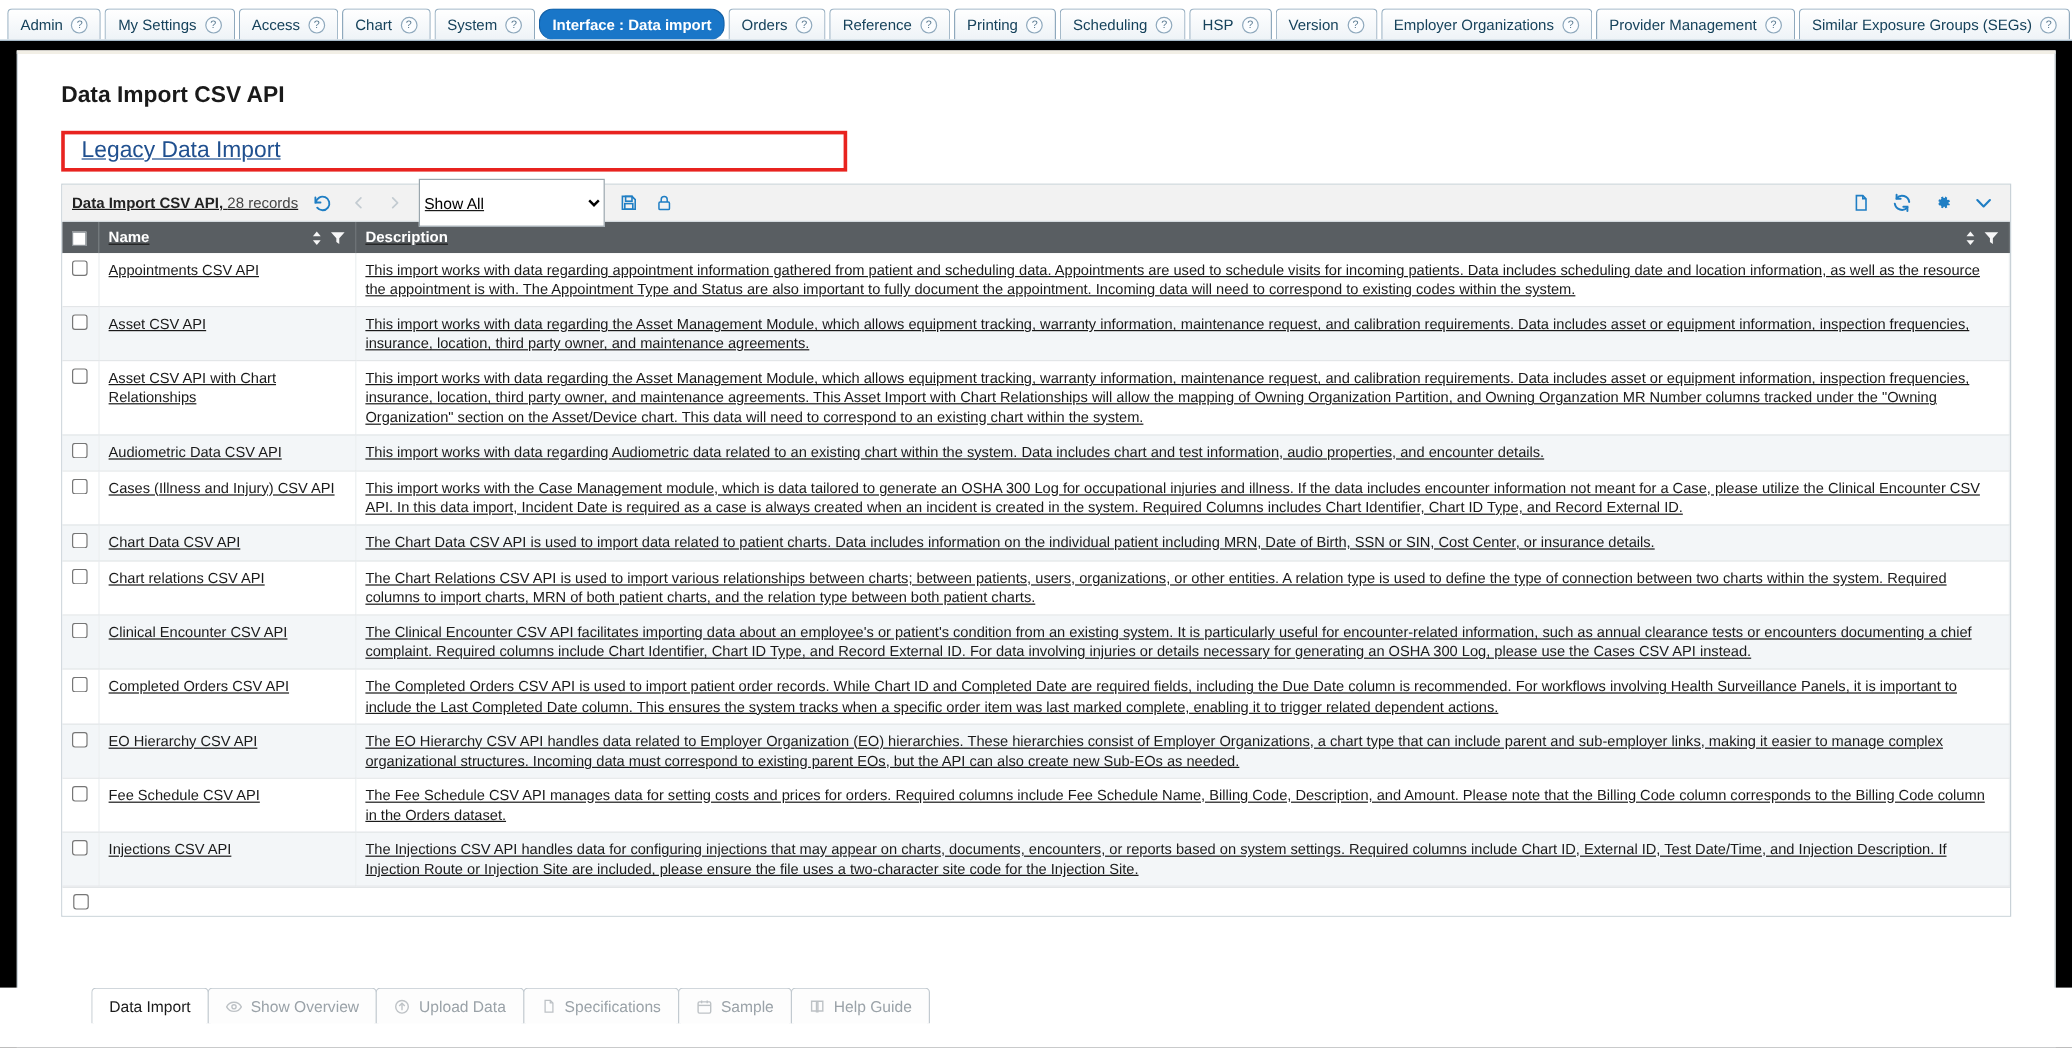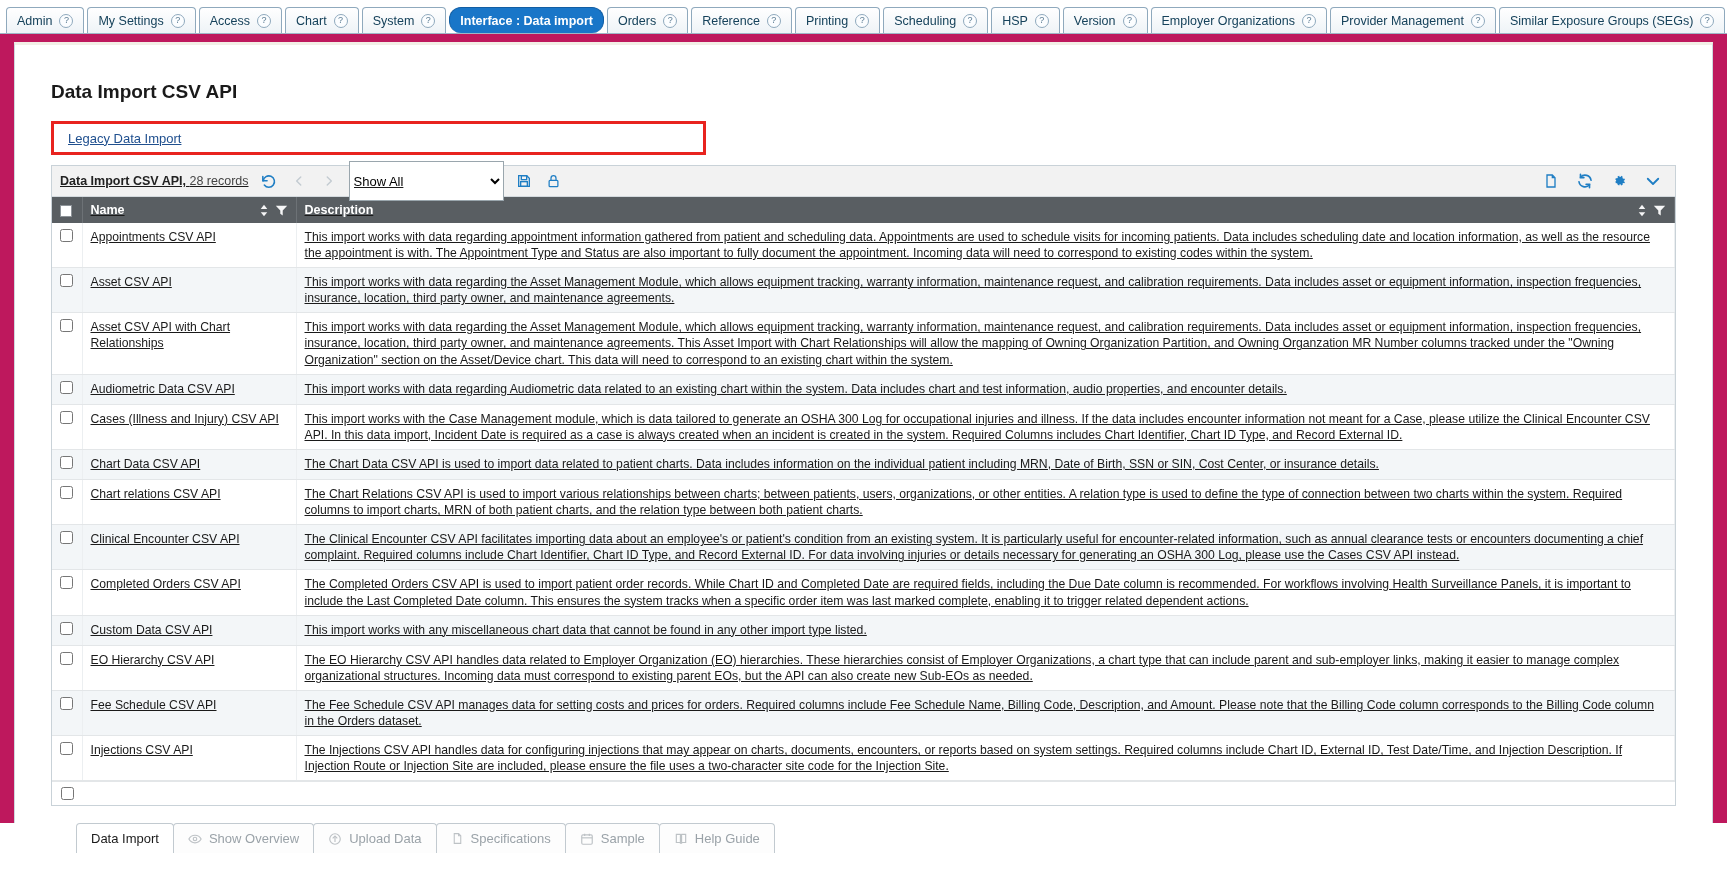--- a/index.html
+++ b/index.html
@@ -8,21 +8,21 @@
     background: #ffffff;
     font-family: "Liberation Sans", sans-serif;
     font-size: 12px;
     color: #1a1a1a;
   }
   #app {
     width: 1727px;
     height: 873px;
     position: relative;
     overflow: hidden;
-    background: #be185d;
+    background: #000000;
   }
 
   
   .tabbar {
     height: 34px;
     background: #ffffff;
     border-bottom: 1px solid #9fb6c7;
     display: flex;
     align-items: flex-end;
     padding: 0 0 0 6px;
@@ -68,42 +68,42 @@
 
   
   .page {
     position: absolute;
     left: 14px; right: 14px;
     top: 42px; bottom: 0;
     border: 1px solid #cfd8de;
     border-top: 3px solid #f2efe6;
     background: #ffffff;
   }
-  .page-inner { padding: 32px 24px 0 24px; }
+  .page-inner { padding: 20px 24px 0 24px; }
 
   h1.page-title {
     font-size: 19px;
     margin: 4px 0 18px 12px;
     font-weight: bold;
     color: #1a1a1a;
   }
 
   .legacy-box {
     margin: 0 0 10px 12px;
     border: 3px solid #e8231f;
     height: 34px;
     width: 655px;
     display: flex;
     align-items: center;
     padding-left: 14px;
   }
   .legacy-link {
     color: #20508f;
     text-decoration: underline;
-    font-size: 13px;
+    font-size: 19px;
     cursor: pointer;
   }
 
   
   .grid-wrap { margin-left: 12px; margin-right: 12px; border: 1px solid #c9d2d8; text-decoration: underline; }
   .grid-toolbar {
     height: 31px;
     background: #f2f2f2;
     border-bottom: 1px solid #d4dade;
     display: flex;
@@ -434,25 +434,20 @@
                 <td class="cell-name">Clinical Encounter CSV API</td>
                 <td>The Clinical Encounter CSV API facilitates importing data about an employee's or patient's condition from an existing system. It is particularly useful for encounter-related information, such as annual clearance tests or encounters documenting a chief complaint. Required columns include Chart Identifier, Chart ID Type, and Record External ID. For data involving injuries or details necessary for generating an OSHA 300 Log, please use the Cases CSV API instead.</td>
               </tr>
               <tr>
                 <td class="cell-check"><input type="checkbox" style=""></td>
                 <td class="cell-name">Completed Orders CSV API</td>
                 <td>The Completed Orders CSV API is used to import patient order records. While Chart ID and Completed Date are required fields, including the Due Date column is recommended. For workflows involving Health Surveillance Panels, it is important to include the Last Completed Date column. This ensures the system tracks when a specific order item was last marked complete, enabling it to trigger related dependent actions.</td>
               </tr>
               <tr>
                 <td class="cell-check"><input type="checkbox" style=""></td>
-                <td class="cell-name">Custom Data CSV API</td>
-                <td>This import works with any miscellaneous chart data that cannot be found in any other import type listed.</td>
-              </tr>
-              <tr>
-                <td class="cell-check"><input type="checkbox" style=""></td>
                 <td class="cell-name">EO Hierarchy CSV API</td>
                 <td>The EO Hierarchy CSV API handles data related to Employer Organization (EO) hierarchies. These hierarchies consist of Employer Organizations, a chart type that can include parent and sub-employer links, making it easier to manage complex organizational structures. Incoming data must correspond to existing parent EOs, but the API can also create new Sub-EOs as needed.</td>
               </tr>
               <tr>
                 <td class="cell-check"><input type="checkbox" style=""></td>
                 <td class="cell-name">Fee Schedule CSV API</td>
                 <td>The Fee Schedule CSV API manages data for setting costs and prices for orders. Required columns include Fee Schedule Name, Billing Code, Description, and Amount. Please note that the Billing Code column corresponds to the Billing Code column in the Orders dataset.</td>
               </tr>
               <tr>
                 <td class="cell-check"><input type="checkbox" style=""></td>

